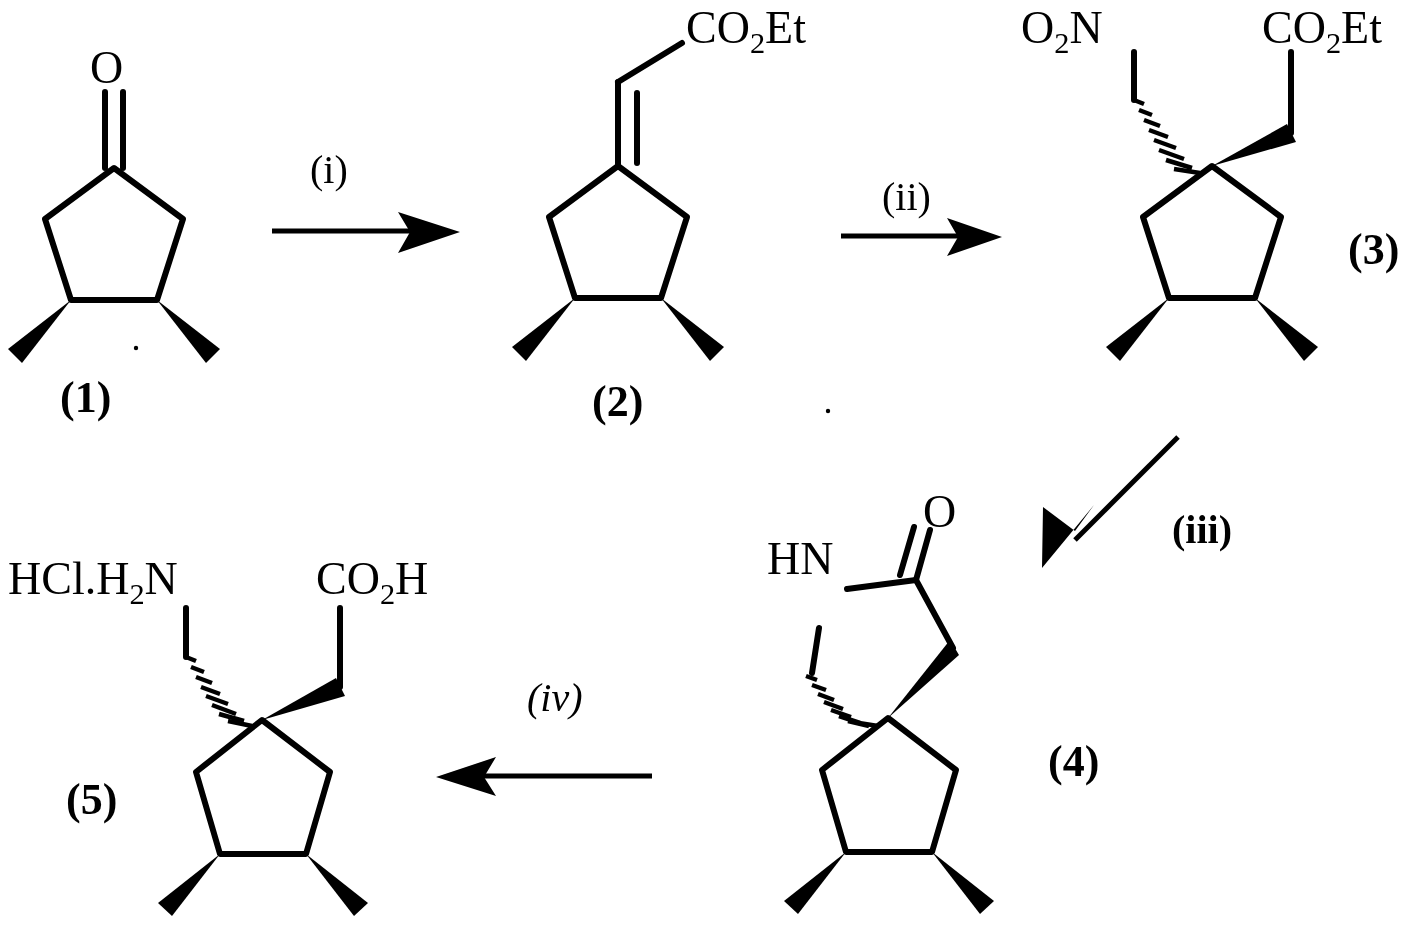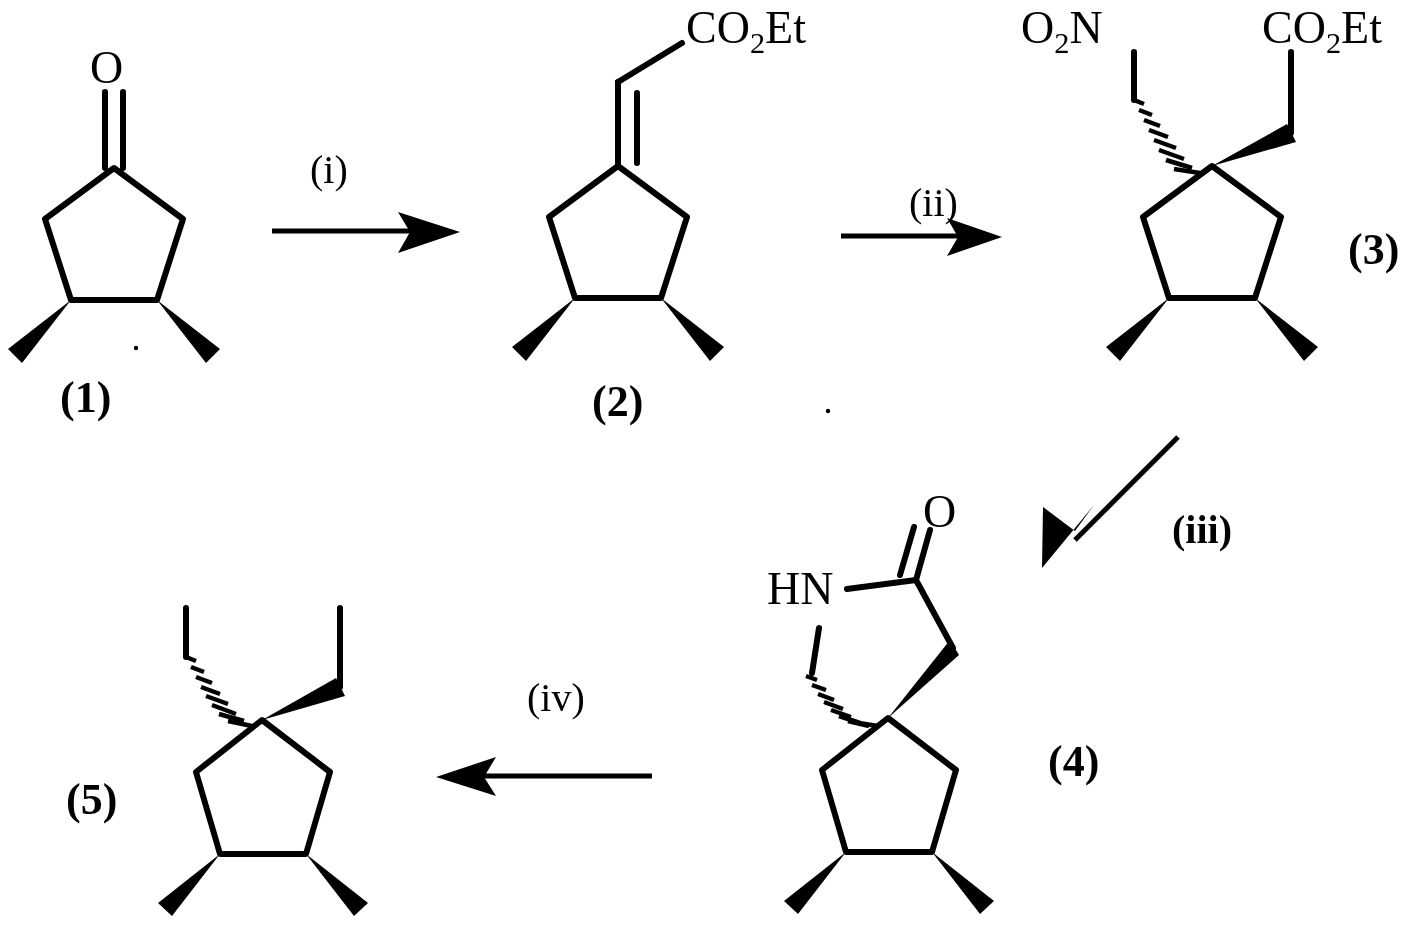--- a/index.html
+++ b/index.html
@@ -211,24 +211,30 @@
   <div class="lbl cmpd" style="left:592px; top:380px;">(2)</div>
 
   <div class="lbl atom" style="left:1021px; top:5px;">
     <span>O</span><span class="sub">2</span><span>N</span>
   </div>
   <div class="lbl atom" style="left:1262px; top:5px;">
     <span>CO</span><span class="sub">2</span><span>Et</span>
   </div>
   <div class="lbl cmpd" style="left:1348px; top:228px;">(3)</div>
 
-  <div class="lbl atom" style="left:767px; top:566px;">HN</div>
+  <div class="lbl atom" style="left:767px; top:536px;">HN</div>
   <div class="lbl atom" style="left:923px; top:489px;">O</div>
   <div class="lbl cmpd" style="left:1048px; top:740px;">(4)</div>
 
+  <div class="lbl atom" style="left:8px; top:556px;">
+    <span>HCl.H</span><span class="sub">2</span><span>N</span>
+  </div>
+  <div class="lbl atom" style="left:316px; top:556px;">
+    <span>CO</span><span class="sub">2</span><span>H</span>
+  </div>
   <div class="lbl cmpd" style="left:66px; top:778px;">(5)</div>
 
   <div class="lbl cond" style="left:310px; top:150px;">(i)</div>
-  <div class="lbl cond" style="left:882px; top:183px;margin-left:27px;">(ii)</div>
+  <div class="lbl cond" style="left:882px; top:177px;">(ii)</div>
   <div class="lbl cond" style="left:1172px; top:510px;font-weight:bold;">(iii)</div>
-  <div class="lbl cond" style="left:527px; top:678px;">(iv)</div>
+  <div class="lbl cond" style="left:527px; top:678px;font-style:italic;">(iv)</div>
 
 </div>
 
 </body></html>

